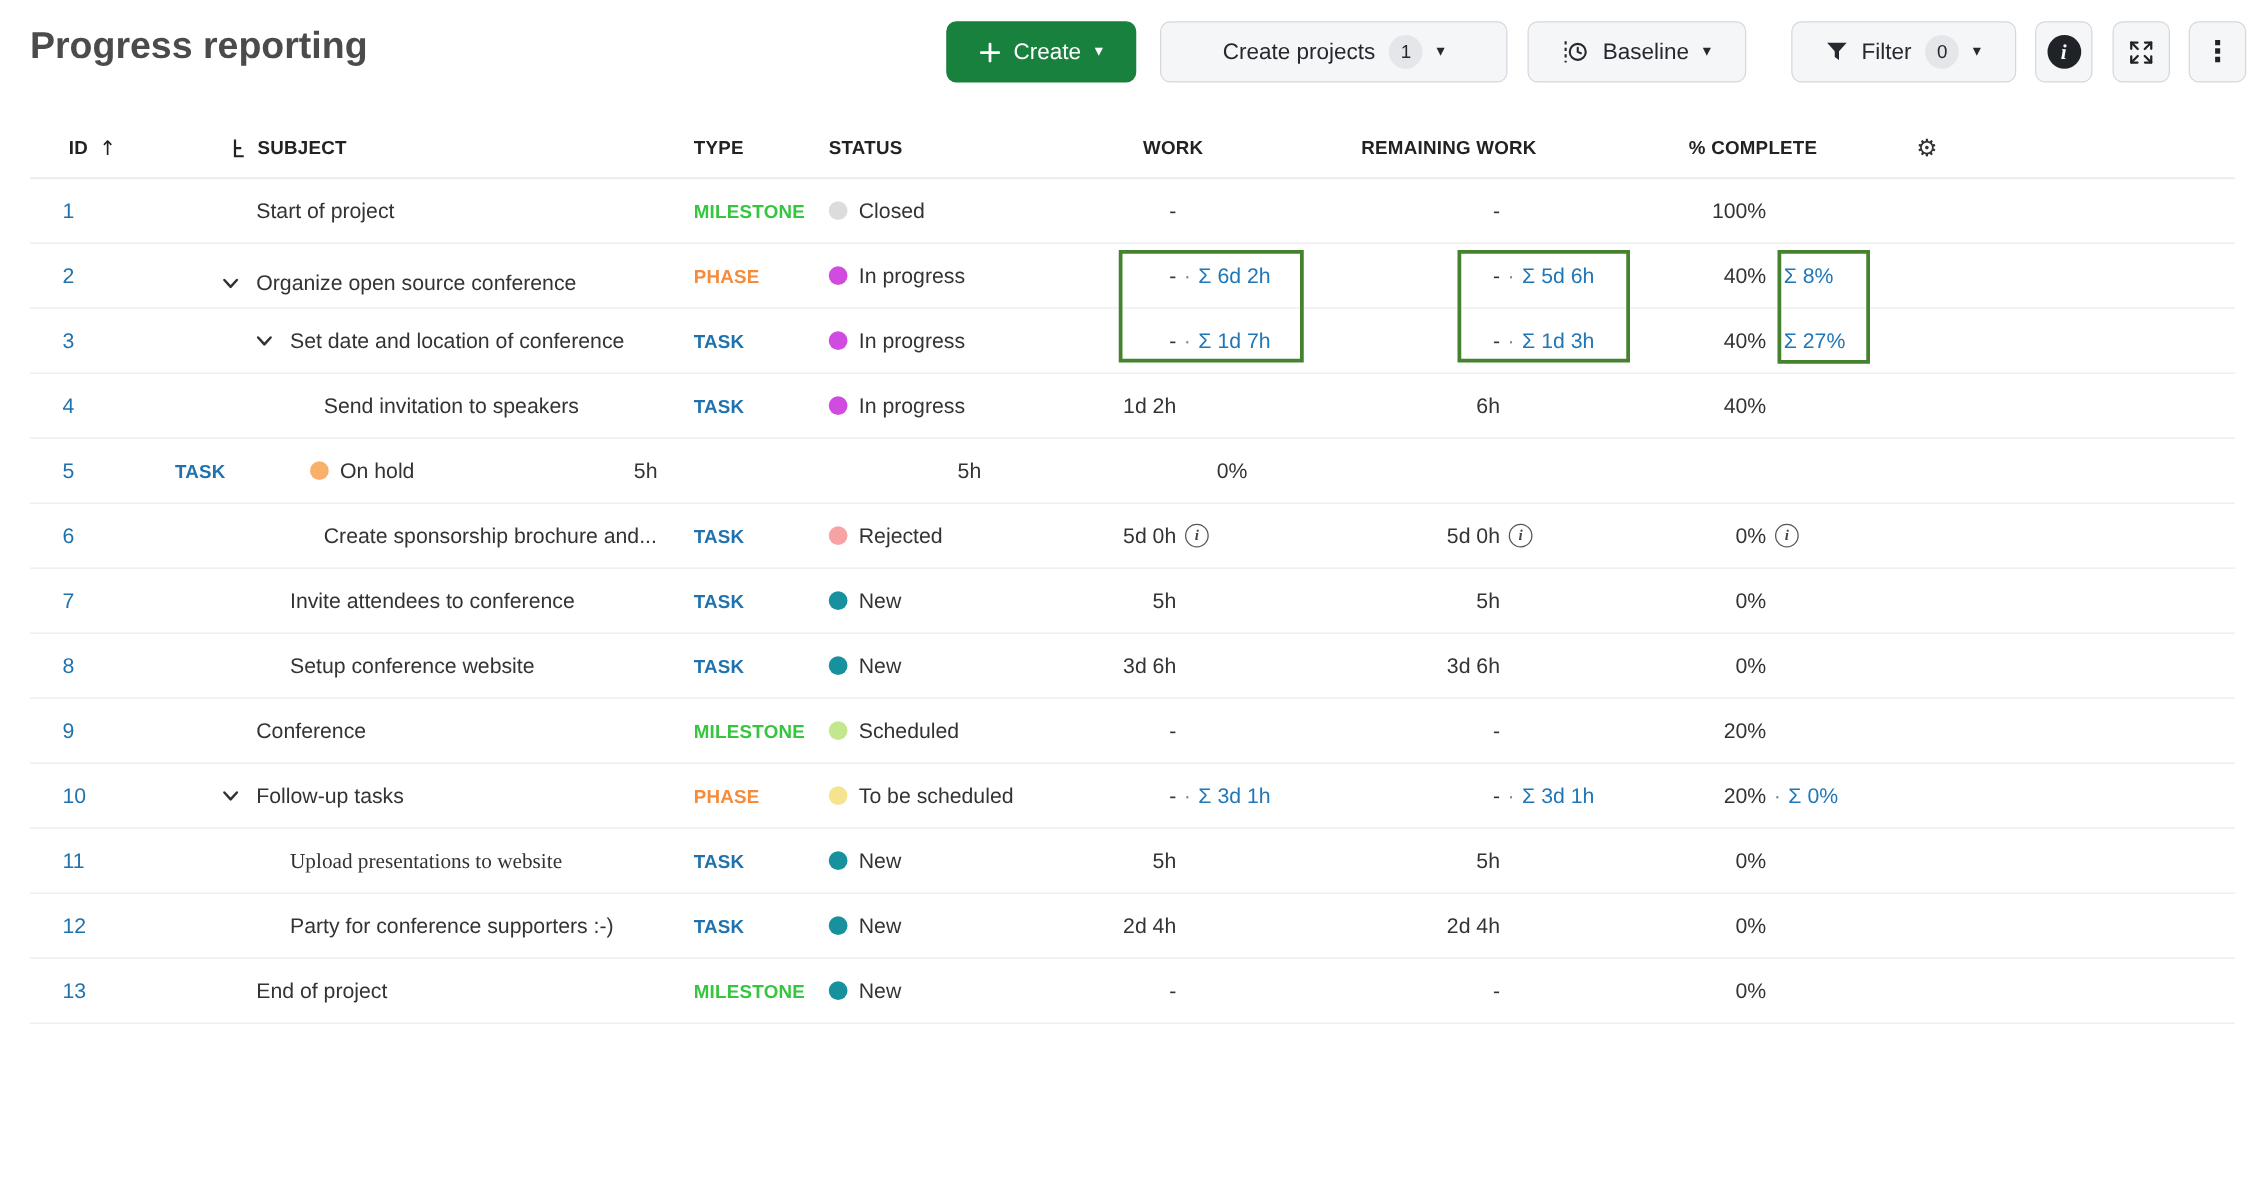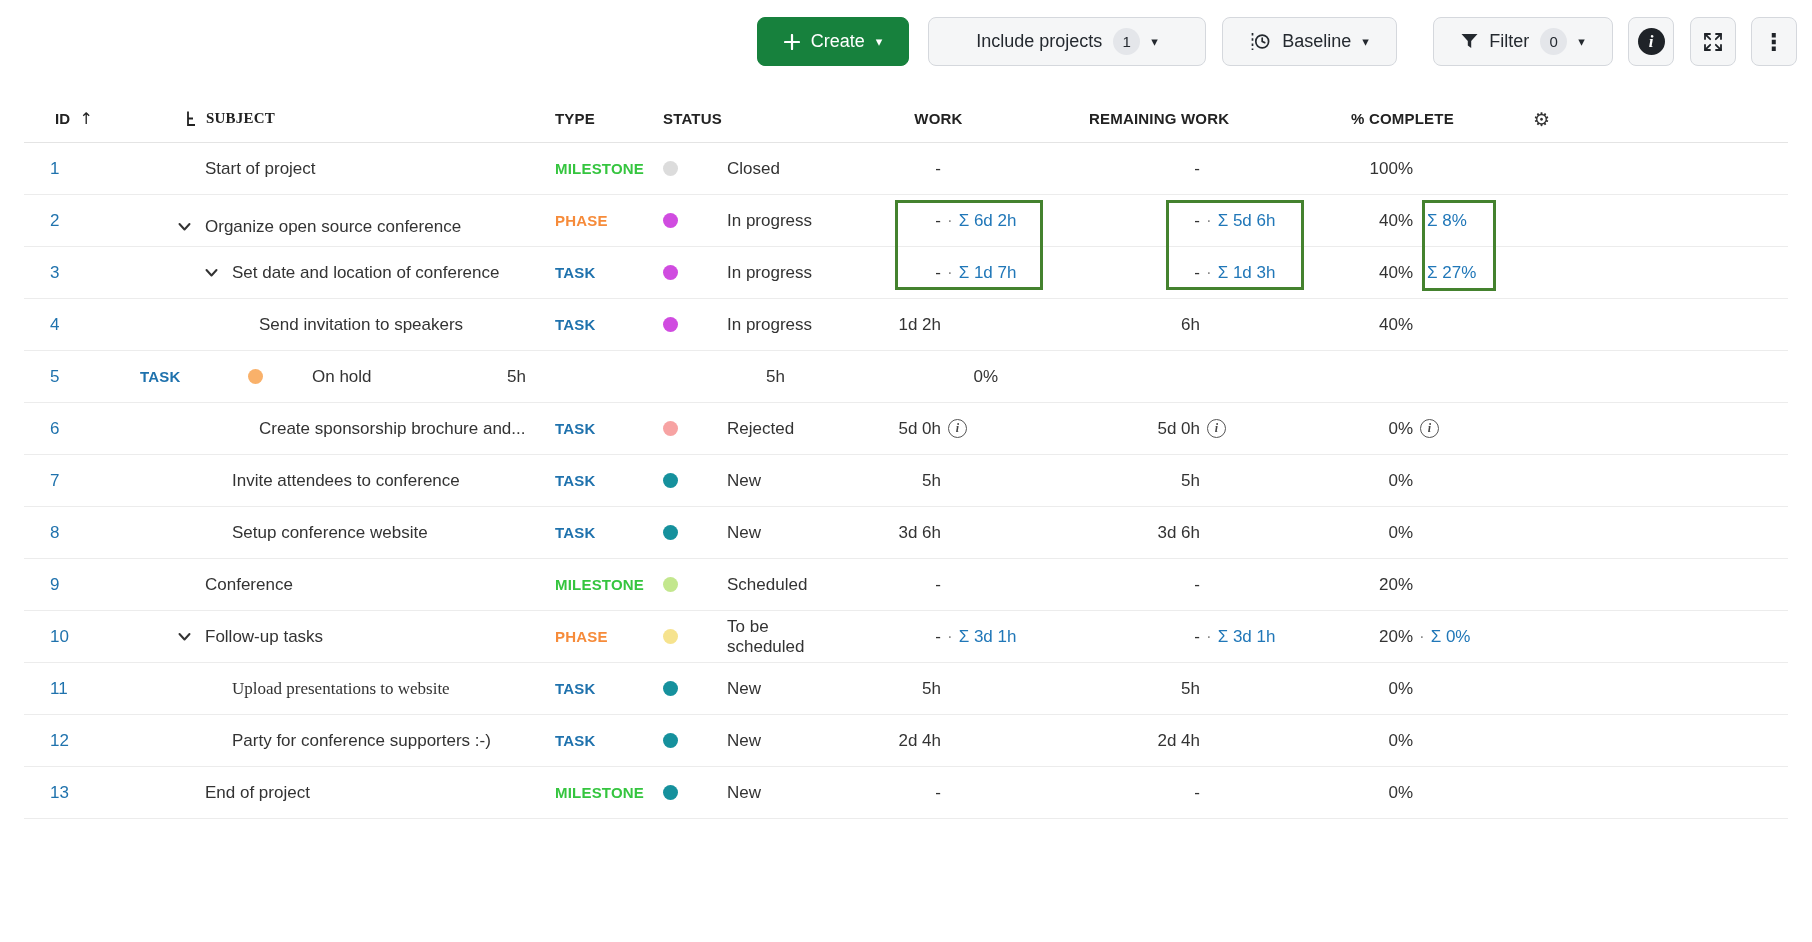--- a/index.html
+++ b/index.html
@@ -32,41 +32,41 @@
 
   
   .table { position:absolute; left:24px; top:95px; width:1764px; }
   .thead { display:flex; height:48px; align-items:center; border-bottom:1px solid #e4e4e4;
            font-size:15px; font-weight:700; color:#222; letter-spacing:.2px; }
   .tr { display:flex; height:52px; align-items:center; border-bottom:1px solid #ececec; font-size:17px; }
 
   .col-id { width:106px; padding-left:26px; }
   .th-id  { width:106px; padding-left:31px; display:flex; align-items:center; gap:9px; }
   .col-subject { width:415px; position:relative; display:flex; align-items:center; }
-  .th-subject  { width:415px; padding-left:55px; display:flex; align-items:center; gap:8px;font-family:Liberation Serif, serif; }
+  .th-subject  { width:415px; padding-left:55px; display:flex; align-items:center; gap:8px; }
   .col-type { width:115px; padding-left:10px; }
   .col-status { width:170px; padding-left:3px; display:flex; align-items:center; }
   .col-work { width:215px; }
   .col-rem  { width:265px; }
   .col-pct  { width:215px; }
   .col-set  { flex:1; padding-left:8px; }
   .th-work { padding-left:2px;text-align:center; }
   .th-rem  { padding-left:44px; }
   .th-pct  { padding-left:41px; }
 
   .sort-arrow { font-family:"DejaVu Sans", sans-serif; font-size:16px; font-weight:400; color:#222; }
   .hier-icon  { display:inline-flex; }
   .gear { font-family:"DejaVu Sans", sans-serif; font-size:19px; color:#333; cursor:pointer; }
 
   .id-link { color:#1f72ad; cursor:pointer; }
   .chev { position:absolute; top:50%; transform:translateY(-50%); display:flex; cursor:pointer; }
   .subject { color:#333; cursor:pointer; white-space:nowrap; }
   .type { font-weight:700; font-size:15px; letter-spacing:.2px; cursor:pointer; }
   .dot { width:15px; height:15px; border-radius:50%; margin-right:9px; flex:0 0 auto; }
-  .status-label { cursor:pointer;margin-left:40px; }
+  .status-label { cursor:pointer; }
 
   .num { display:flex; align-items:center; }
   .base { display:inline-block; text-align:right; white-space:nowrap; }
   .col-work .base { width:111px; }
   .col-rem  .base { width:155px; }
   .col-pct  .base { width:103px; }
   .sep { margin:0 6px; color:#8b8b8b; }
   .sum { color:#2077b8; white-space:nowrap; }
   .sum-solo { margin-left:14px; }
   .info-dot { display:inline-flex; align-items:center; justify-content:center; width:19px; height:19px;
@@ -77,33 +77,34 @@
   .hl { position:absolute; border:3px solid #44822e; pointer-events:none; }
   .hl-work { left:871px; top:105px; width:148px; height:90px; }
   .hl-rem  { left:1142px; top:105px; width:138px; height:90px; }
   .hl-pct  { left:1398px; top:105px; width:74px;  height:91px; }
 </style>
 </head>
 <body>
 
 <div class="page">
 
+  <h1 class="page-title">Progress reporting</h1>
 
   <button class="btn btn-create">
     <span style="display:flex">
       <svg width="16" height="16" viewBox="0 0 16 16">
           <path d="M8 1v14M1 8h14" stroke="#fff" stroke-width="2.2" stroke-linecap="round"></path>
         </svg>
     </span>
     <span>Create</span>
     <span class="caret">▾</span>
   </button>
 
   <button class="btn btn-include">
-    <span>Include projects</span>
+    <span>Create projects</span>
     <span class="badge">1</span>
     <span class="caret">▾</span>
   </button>
 
   <button class="btn btn-baseline">
     <span style="display:flex">
       <svg width="21" height="21" viewBox="0 0 21 21" fill="none" stroke="#24292f" stroke-width="1.7">
         <line x1="2.5" y1="2" x2="2.5" y2="19" stroke-dasharray="2.6,2.6"></line>
         <circle cx="12.2" cy="10.5" r="6.4"></circle>
         <path d="M12.2 7.2v3.3l2.5 1.1" stroke-linecap="round"></path>

